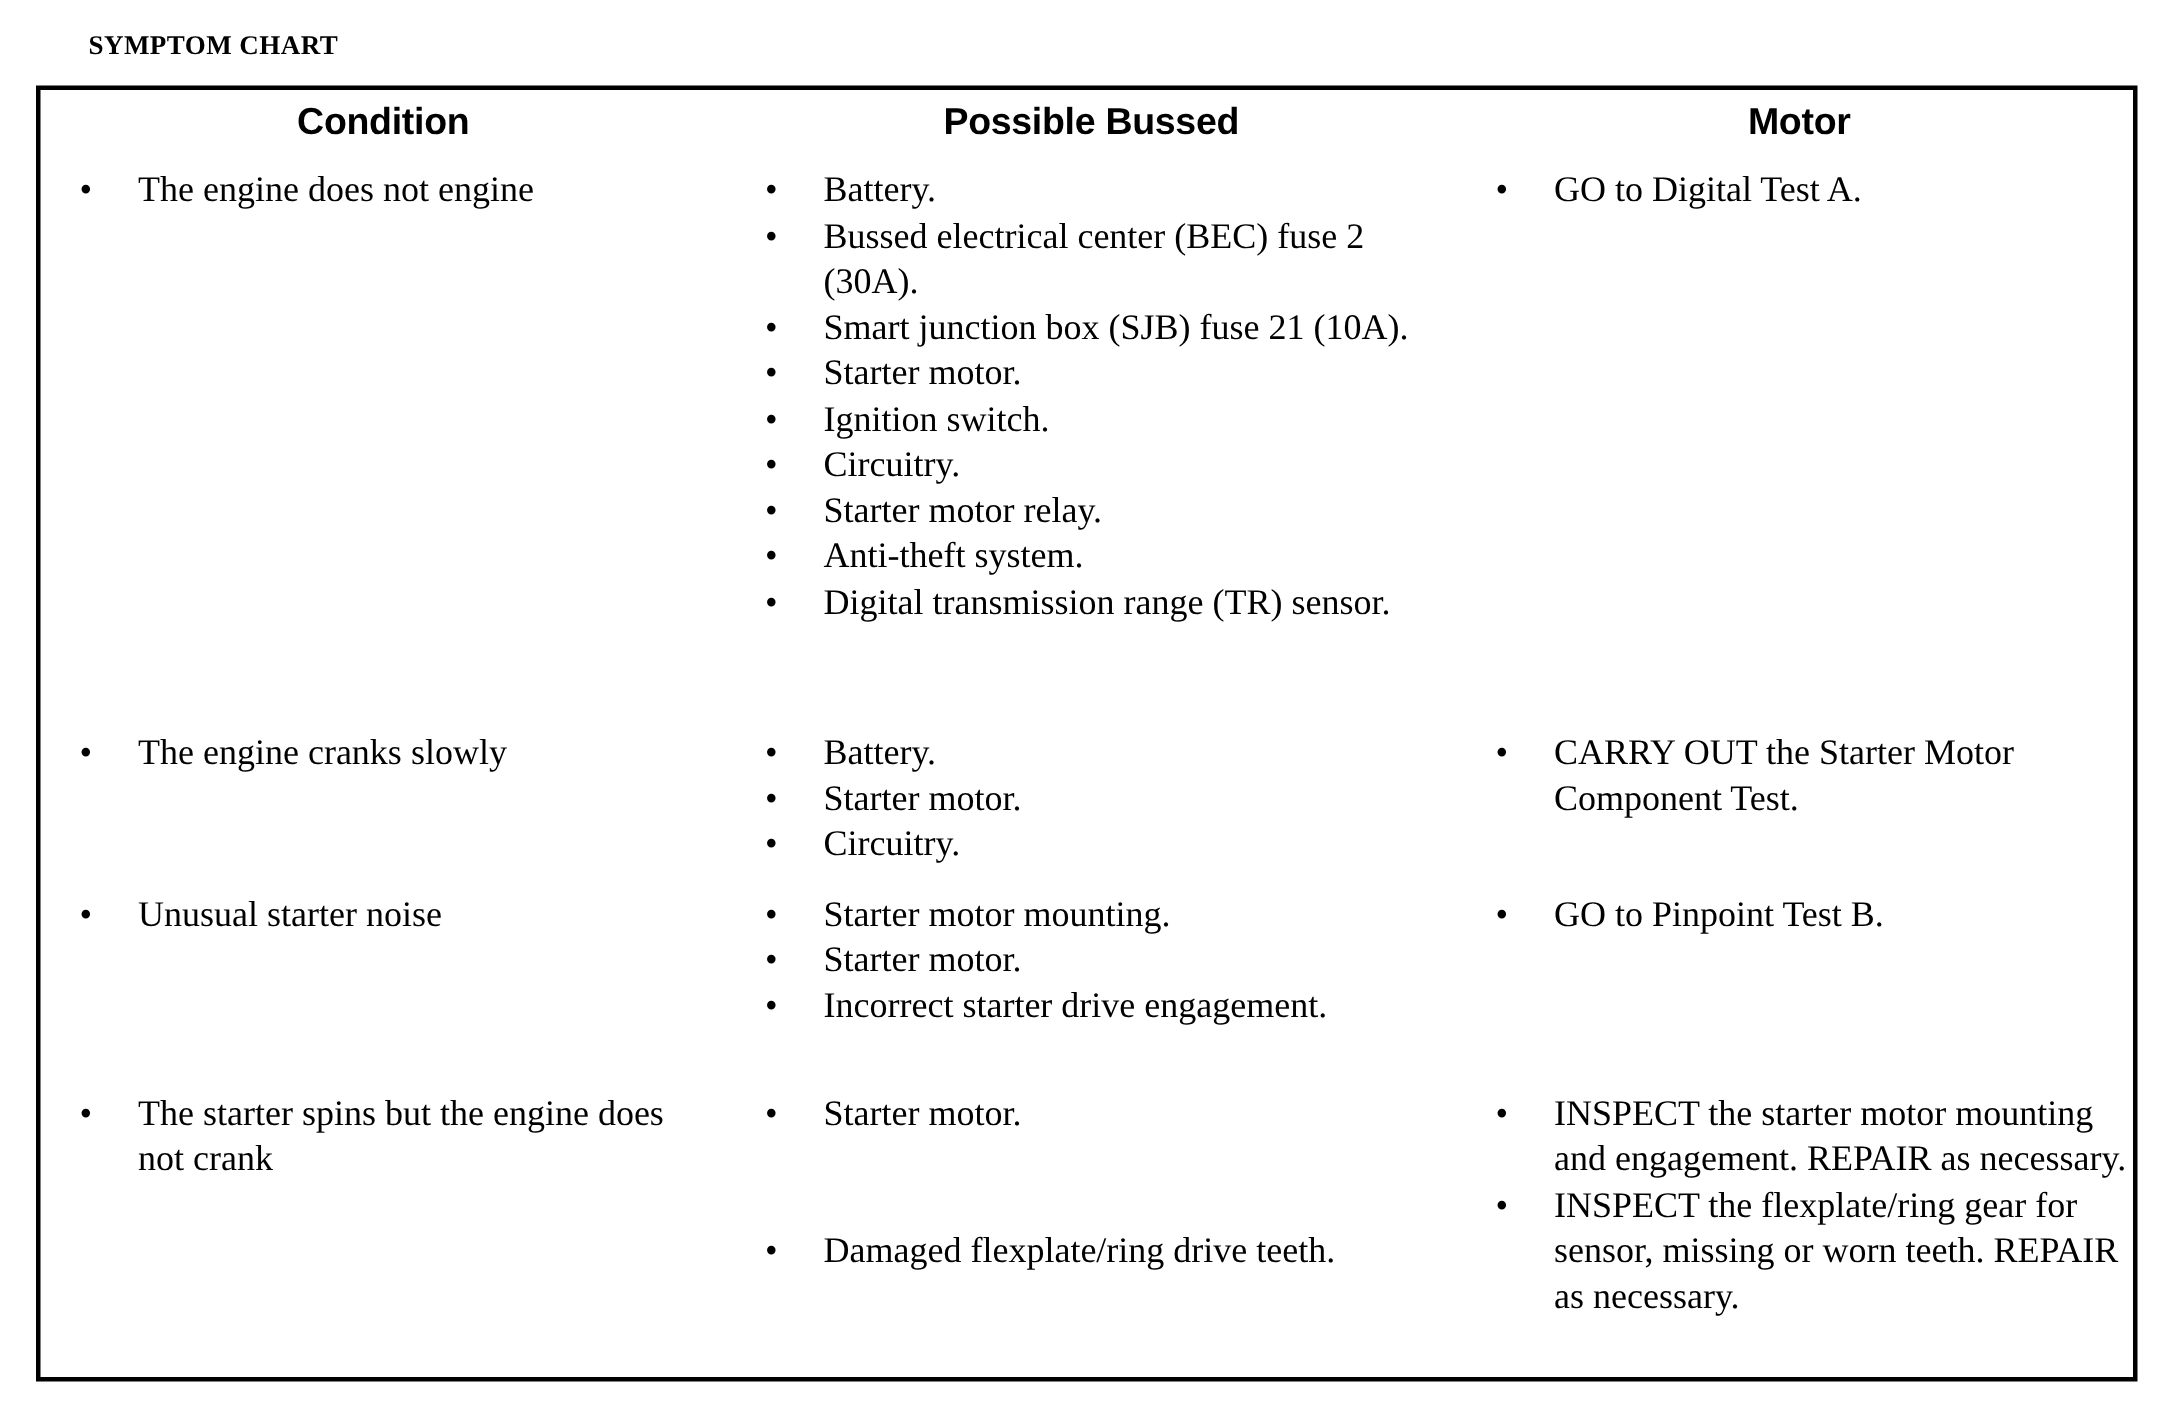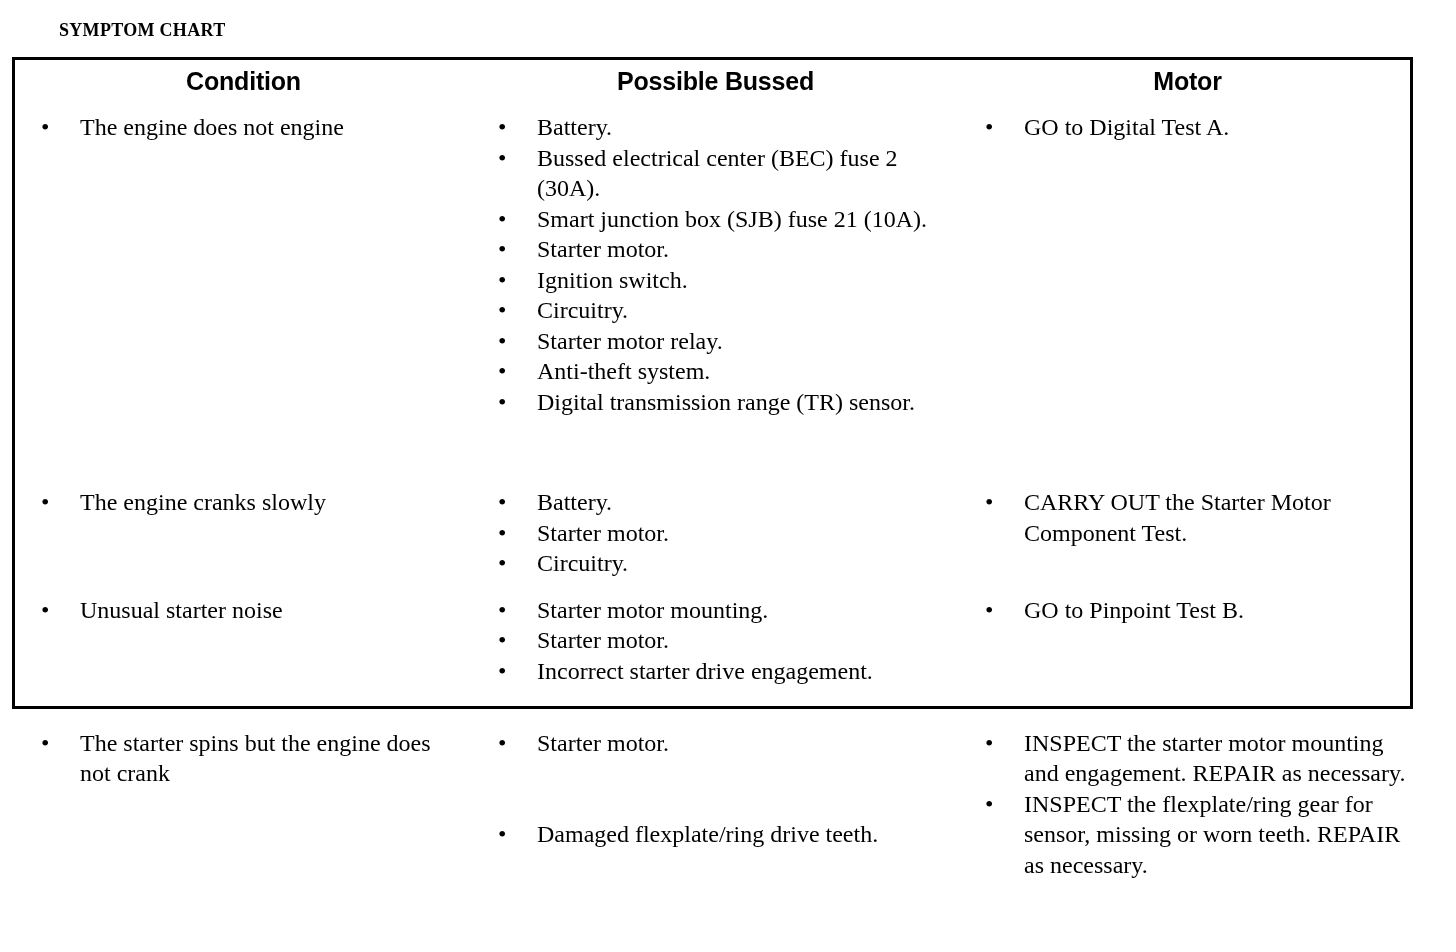--- a/index.html
+++ b/index.html
@@ -31,24 +31,24 @@
     font-size: 18px;
     letter-spacing: 0.3px;
     line-height: 32px;
     white-space: nowrap;
     margin-left: 44px;
   }
 
   
   .symptom-table {
     position: absolute;
-    left: 12px;
+    left: 24px;
     top: 57px;
     width: 1401px;
-    height: 652px;
+    height: 864px;
     box-sizing: border-box;
     border: 3px solid #000;
     border-collapse: collapse;
   }
 
   .tbl {
     width: 100%;
     height: 100%;
     border-collapse: collapse;
     table-layout: fixed;

